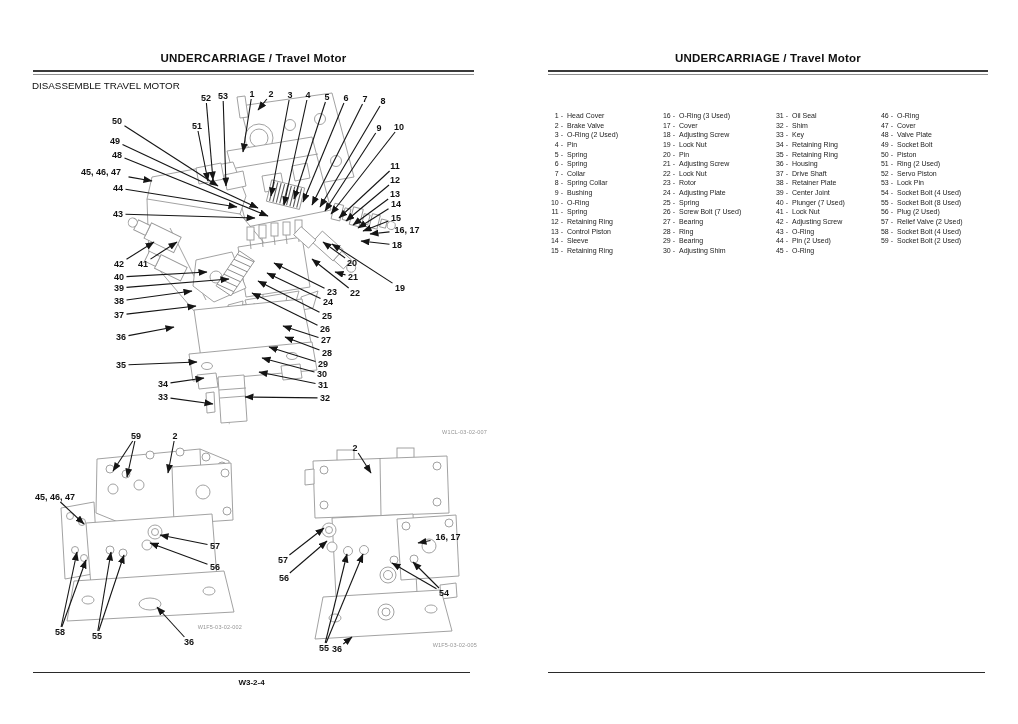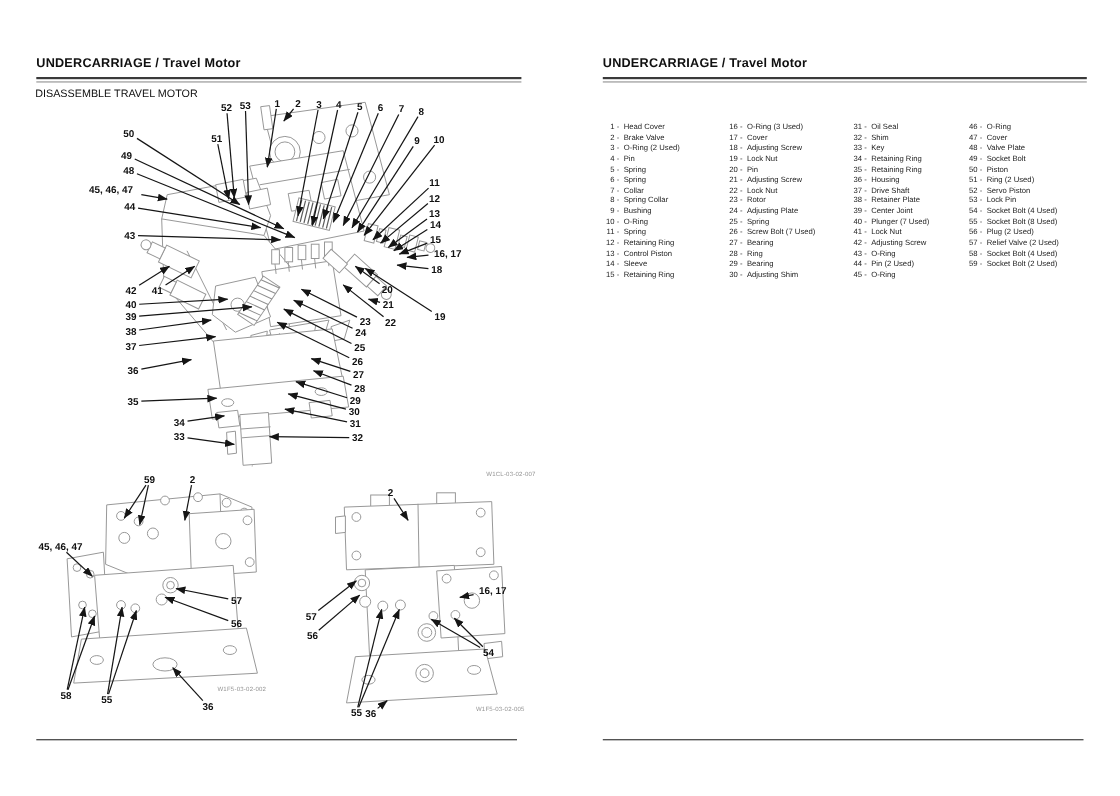--- a/index.html
+++ b/index.html
@@ -1,18 +1,18 @@
 <!DOCTYPE html>
 <html><head>
 <meta charset="utf-8">
 <style>
   html,body{margin:0;padding:0;background:#ffffff;}
   .canvas{position:relative;width:1018px;height:724px;background:#fff;overflow:hidden;
           font-family:"Liberation Sans",sans-serif;color:#1a1a1a;}
-  .hdr{position:absolute;top:52px;text-align:left;font-weight:bold;font-size:11.5px;
+  .hdr{position:absolute;top:52px;text-align:center;font-weight:bold;font-size:11.5px;
        letter-spacing:.2px;color:#101010;white-space:nowrap;}
   .hdr-left{left:33px;width:441px;}
   .hdr-right{left:548px;width:440px;}
   .rule{position:absolute;top:70px;height:2px;border-top:2.4px solid #3a3a3a;border-bottom:1px solid #8f8f8f;}
   .rule-left{left:33px;width:441px;}
   .rule-right{left:548px;width:440px;}
   .sect{position:absolute;left:32px;top:80px;font-weight:normal;font-size:9.8px;color:#101010;}
   .plist{position:absolute;left:548px;top:111px;width:460px;height:150px;}
   .plist-col{position:absolute;top:0;white-space:nowrap;}
   .plist-col:nth-child(1){left:0;}
@@ -44,20 +44,21 @@
 </style>
 </head>
 <body>
 
 <div class="canvas">
 
   <div class="hdr hdr-left">UNDERCARRIAGE / Travel Motor</div>
   <div class="rule rule-left"></div>
   <div class="sect">DISASSEMBLE TRAVEL MOTOR</div>
   <div class="fline fline-left"></div>
+  <div class="ftext ftext-left">W3-2-4</div>
 
   <div class="hdr hdr-right">UNDERCARRIAGE / Travel Motor</div>
   <div class="rule rule-right"></div>
   <div class="fline fline-right"></div>
 
   <div class="plist">
     <div class="plist-col">
         <div class="prow">
           <span class="pnum">1 -</span>
           <span class="pname">Head Cover</span>

